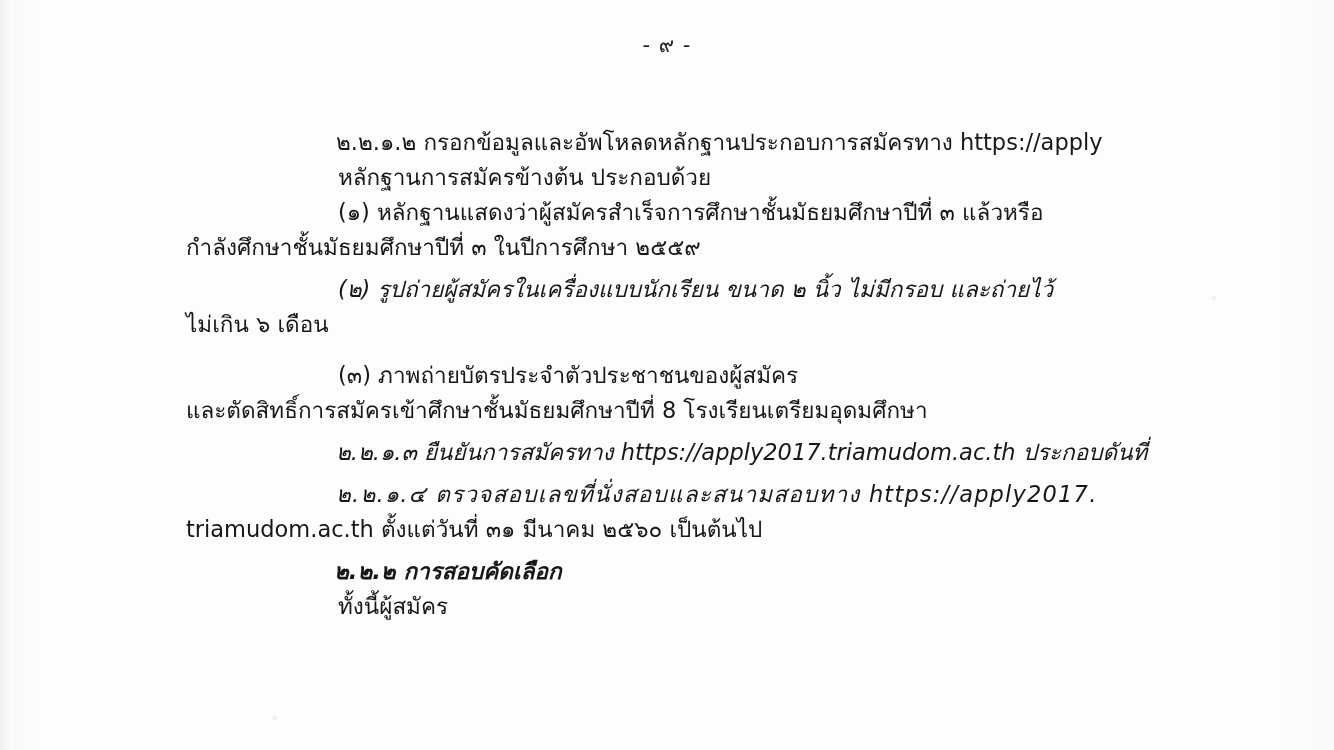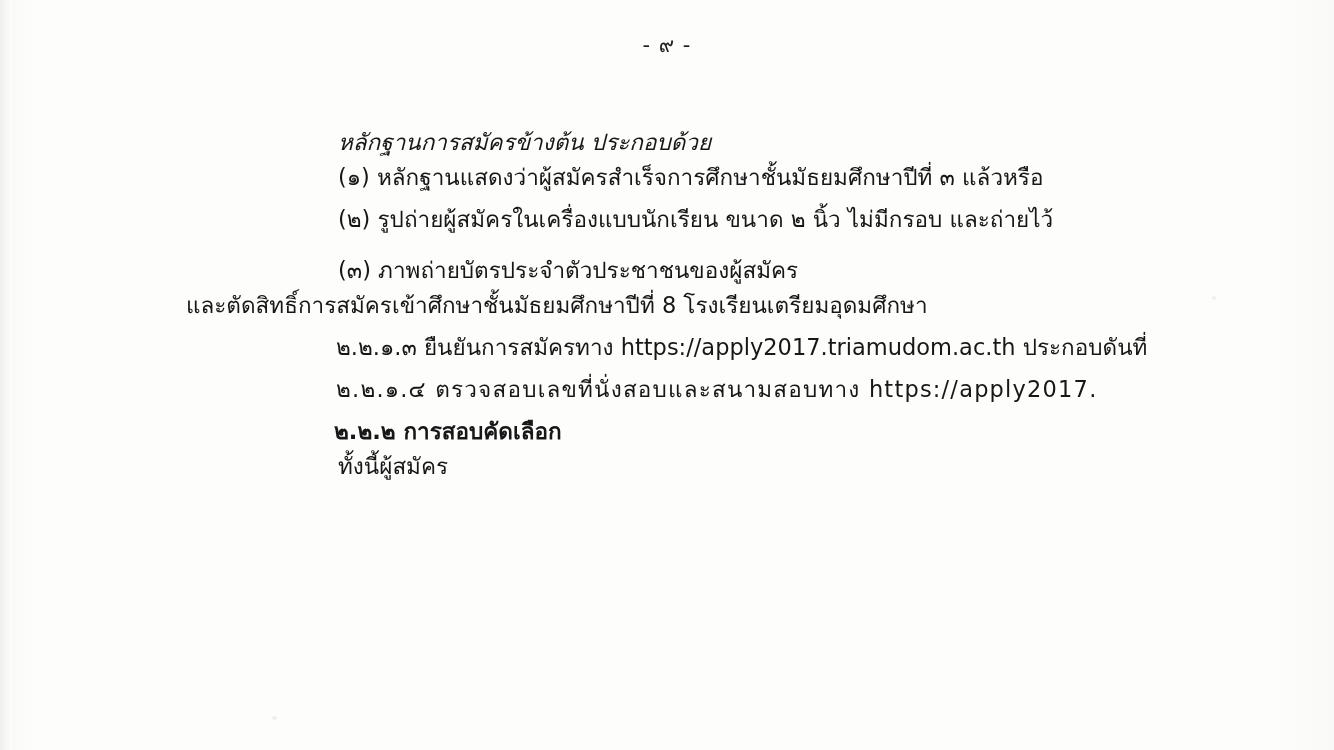--- a/index.html
+++ b/index.html
@@ -50,72 +50,84 @@
     font-size: 22.5px;
     line-height: 35px;
     color: #171717;
     text-align: justify;
   }
   .para {
     margin: 0 0 0 0;
     text-indent: 0;
   }
   .gap-before { margin-top: 16px; }
-  .gap-small { margin-top: 7px; }
+  .gap-small { margin-top: 7px; font-style: italic; }
   .spread { letter-spacing: 1.2px; margin-top: 7px; }
   .indent-big { padding-left: 150px; }
-  .indent-mid { padding-left: 152px; font-style: italic; }
+  .indent-mid { padding-left: 152px; }
   .indent-sub { padding-left: 152px; }
   .indent-head { padding-left: 148px; }
   .bold-ish { font-weight: 600; }
   .smudge {
     position: absolute;
     background: rgba(120,120,120,0.10);
     border-radius: 50%;
     pointer-events: none;
   }
 </style>
 </head>
 <body>
 
 <div id="page">
 
   <div class="page-number">- ๙ -</div>
 
   <div class="body-text">
 
+    <p class="para indent-big">
+      <span>๒.๒.๑.๒  กรอกข้อมูลและอัพโหลดหลักฐานประกอบการสมัครทาง https://apply</span>
+    </p>
 
     <p class="para indent-mid">
       <span>หลักฐานการสมัครข้างต้น ประกอบด้วย</span>
     </p>
 
     <p class="para indent-sub">
       <span>(๑)  หลักฐานแสดงว่าผู้สมัครสำเร็จการศึกษาชั้นมัธยมศึกษาปีที่ ๓ แล้วหรือ</span>
     </p>
+    <p class="para">
+      <span>กำลังศึกษาชั้นมัธยมศึกษาปีที่ ๓ ในปีการศึกษา ๒๕๕๙</span>
+    </p>
 
     <p class="para indent-sub gap-small">
       <span>(๒)  รูปถ่ายผู้สมัครในเครื่องแบบนักเรียน ขนาด ๒ นิ้ว ไม่มีกรอบ และถ่ายไว้</span>
+    </p>
+    <p class="para">
+      <span>ไม่เกิน ๖ เดือน</span>
     </p>
 
     <p class="para indent-sub gap-before">
       <span>(๓)  ภาพถ่ายบัตรประจำตัวประชาชนของผู้สมัคร</span>
     </p>
 
 
     <p class="para">
       <span>และตัดสิทธิ์การสมัครเข้าศึกษาชั้นมัธยมศึกษาปีที่ 8 โรงเรียนเตรียมอุดมศึกษา</span>
     </p>
 
     <p class="para indent-big gap-small">
       <span>๒.๒.๑.๓  ยืนยันการสมัครทาง https://apply2017.triamudom.ac.th ประกอบดันที่</span>
     </p>
 
     <p class="para indent-big gap-small spread">
       <span>๒.๒.๑.๔  ตรวจสอบเลขที่นั่งสอบและสนามสอบทาง  https://apply2017.</span>
     </p>
+    <p class="para">
+      <span>triamudom.ac.th ตั้งแต่วันที่ ๓๑ มีนาคม ๒๕๖๐ เป็นต้นไป</span>
+    </p>
 
     <p class="para indent-head gap-small bold-ish">
       <span>๒.๒.๒  การสอบคัดเลือก</span>
     </p>
 
     <p class="para indent-sub">
       <span>ทั้งนี้ผู้สมัคร</span>
     </p>
 
   </div>

